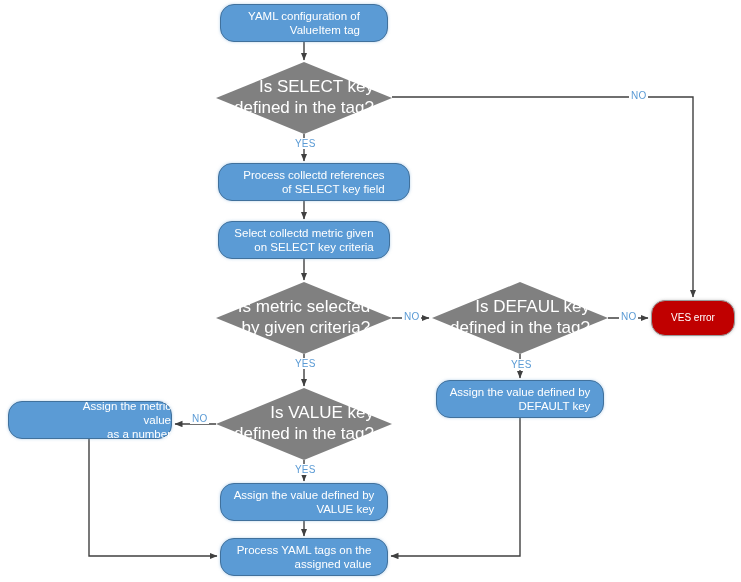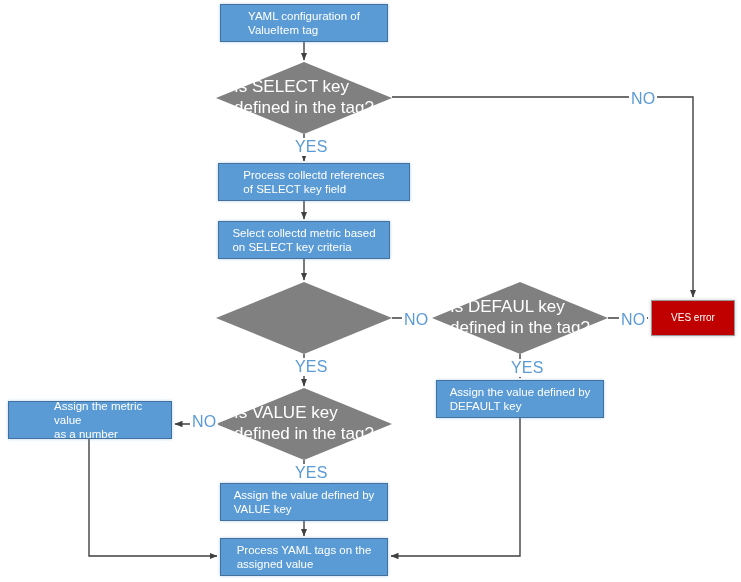--- a/index.html
+++ b/index.html
@@ -24,24 +24,25 @@
     top: 0;
     width: 741px;
     height: 582px;
   }
   .node {
     position: absolute;
     box-sizing: border-box;
     display: flex;
     align-items: center;
     justify-content: center;
-    text-align: left;
+    text-align: right;
     color: #ffffff;
     line-height: 1.22;
     white-space: pre-line;
+    border-radius: 14px;
   }
   .node-process {
     background: #5B9BD5;
     border: 1px solid #41719C;
     font-size: 11.5px;
     box-shadow: 0 0 3px rgba(120,170,215,0.55);
   }
   .node-error {
     background: #C00000;
     border: 1px solid #9A9A9A;
@@ -62,21 +63,21 @@
     height: 100%;
   }
   .diamond-label {
     position: relative;
     z-index: 2;
     padding: 0 6px;
   }
   .edge-label {
     position: absolute;
     color: #5B9BD5;
-    font-size: 16px;
+    font-size: 10px;
     letter-spacing: 0.2px;
     background: #ffffff;
     padding: 0 2px;
     white-space: nowrap;
   }
 </style>
 </head>
 <body>
 
 <div id="canvas">
@@ -119,28 +120,30 @@
       <span class="diamond-label">Is SELECT key
 defined in the tag?</span>
     </div>
 
     <div class="node node-process" style="left:218px;top:163px;width:192px;height:38px;">
       <span>Process collectd references
 of SELECT key field</span>
     </div>
 
     <div class="node node-process" style="left:218px;top:221px;width:172px;height:38px;">
-      <span>Select collectd metric based
+      <span>Select collectd metric given
 on SELECT key criteria</span>
     </div>
 
     <div class="node node-decision" style="left:216px;top:282px;width:176px;height:72px;">
       <svg class="diamond-shape" viewBox="0 0 176 72" preserveAspectRatio="none">
         <polygon points="88,0 176,36 88,72 0,36" fill="#808080"></polygon>
       </svg>
+      <span class="diamond-label">Is metric selected
+by given criteria?</span>
     </div>
 
     <div class="node node-decision" style="left:432px;top:282px;width:176px;height:72px;">
       <svg class="diamond-shape" viewBox="0 0 176 72" preserveAspectRatio="none">
         <polygon points="88,0 176,36 88,72 0,36" fill="#808080"></polygon>
       </svg>
       <span class="diamond-label">Is DEFAUL key
 defined in the tag?</span>
     </div>
 

